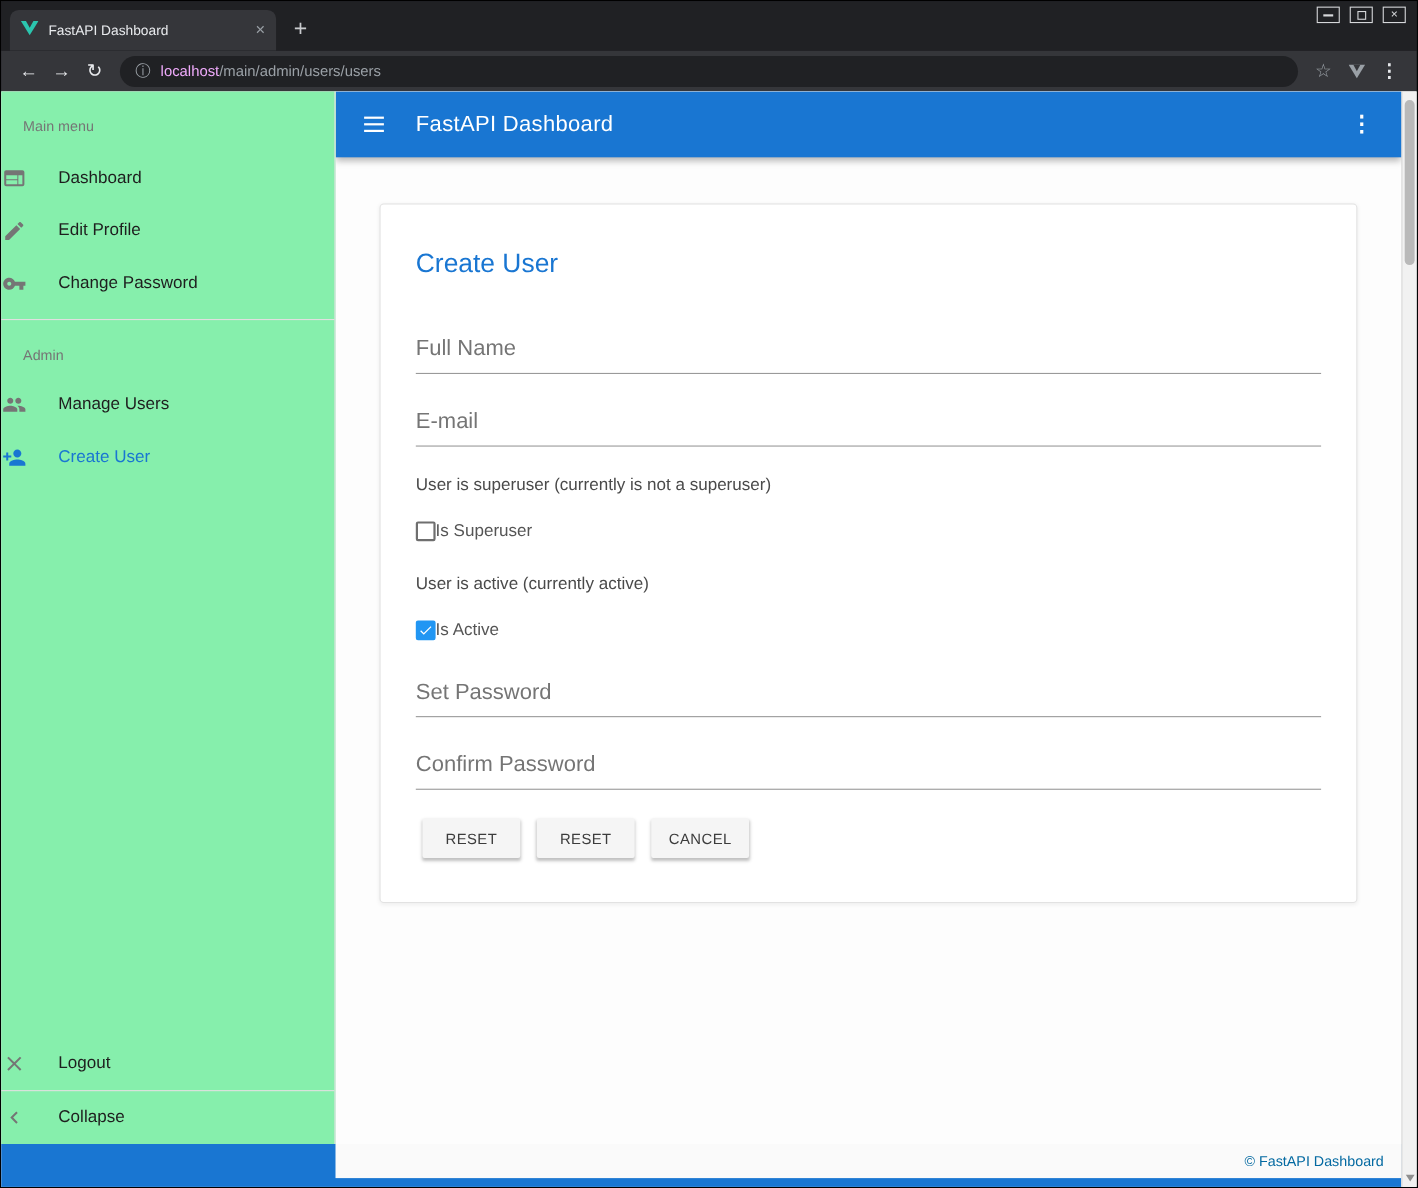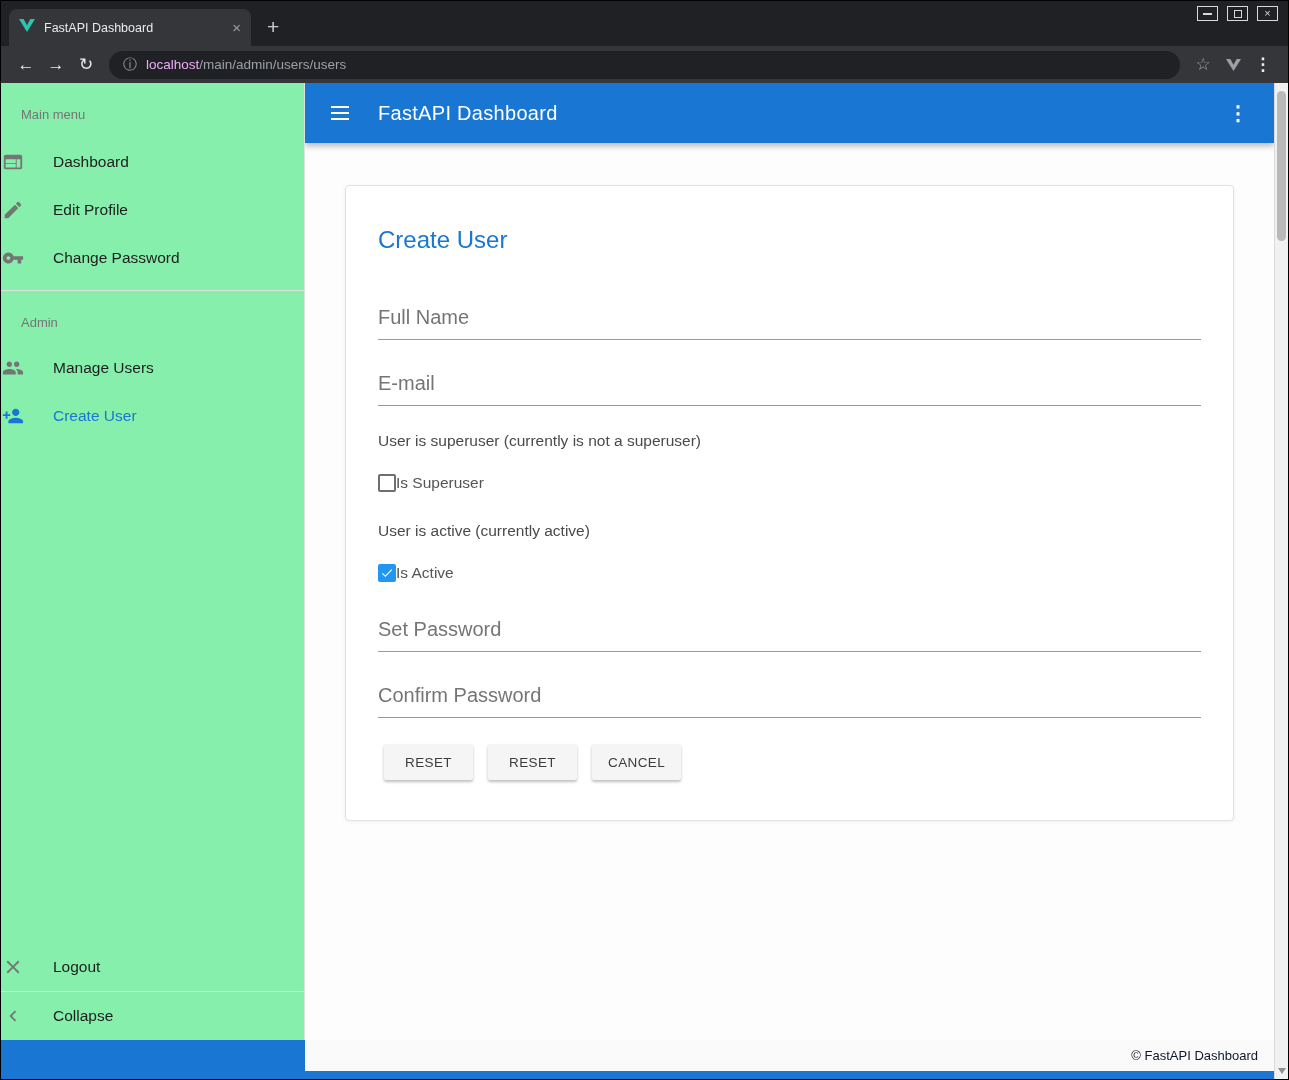--- a/index.html
+++ b/index.html
@@ -82,21 +82,21 @@
 
   .btn-row { display:flex; margin-top:6px; padding-left:6px; }
   .btn { background:#f5f5f5; border:none; border-radius:2px; height:36px; min-width:89px; padding:0 16px;
          font-family:inherit; font-size:13.5px; font-weight:500; letter-spacing:0.4px; color:#3c3c3c;
          box-shadow:0 2px 3px rgba(0,0,0,0.25); margin-right:15px; cursor:pointer; }
 
   
   .footerband { position:absolute; left:0; right:14px; bottom:0; height:39px; background:var(--primary, #1976d2); }
   .copyright-strip { position:absolute; left:304px; right:0; top:0; bottom:8px; background:#fafafa;
                      display:flex; align-items:center; justify-content:flex-end; padding-right:16px;
-                     font-size:13px; color:#0f172a;text-align:right; }
+                     font-size:13px; color:#0369a1;text-align:right; }
 
   
   .pscroll { position:absolute; top:0; right:0; bottom:0; width:14px; background:#f1f1f1;
              border-left:1px solid #dadada; cursor:pointer; }
   .pthumb { position:absolute; top:8px; left:2px; width:9px; height:150px; background:#b9b9b9; border-radius:5px; cursor:grab; }
   .pdown { position:absolute; bottom:5px; left:3px; width:0; height:0;
            border-left:4px solid transparent; border-right:4px solid transparent; border-top:6px solid #8f8f8f; }
 </style>
 </head>
 <body>

